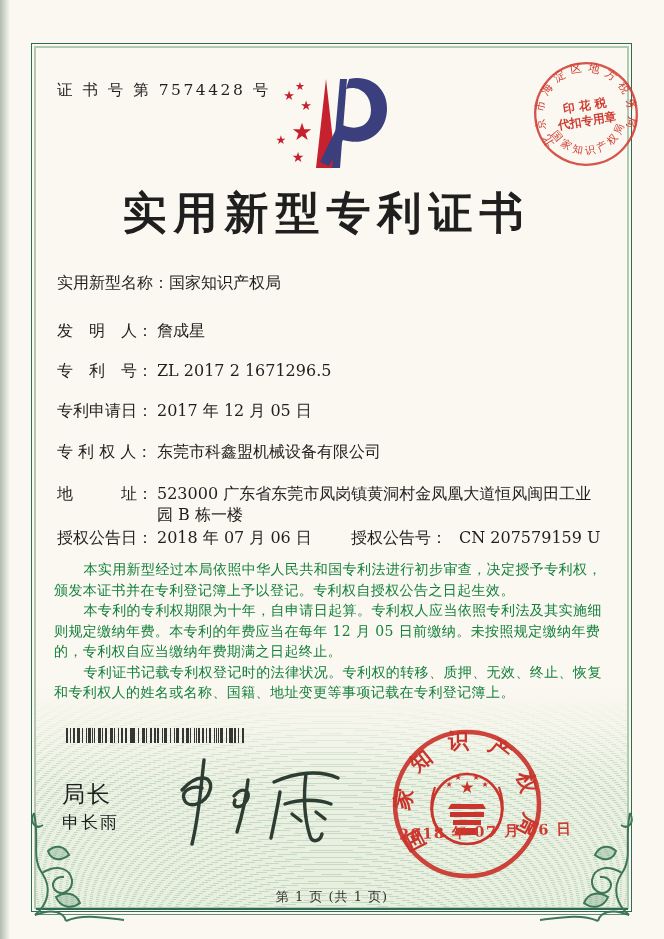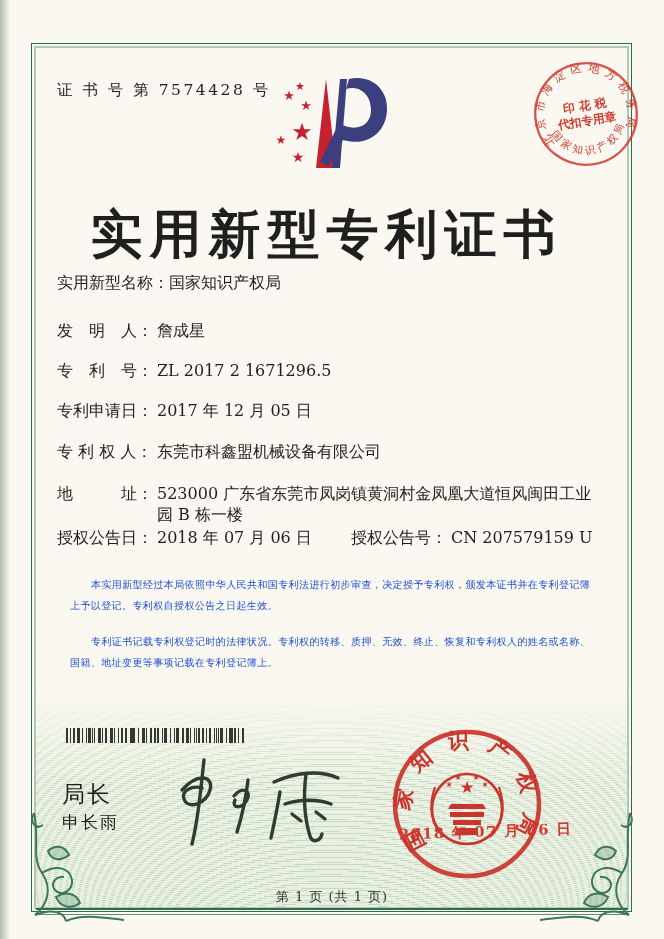--- a/index.html
+++ b/index.html
@@ -24,30 +24,30 @@
   .guilloche{left:35px;right:36px;top:688px;bottom:29px;z-index:0;
     background:
       repeating-radial-gradient(ellipse 135% 100% at 50% 150%,
         rgba(118,164,124,.30) 0 1.4px, rgba(118,164,124,0) 1.4px 6.2px),
       linear-gradient(#eef3e5,#e7efdf);}
   .guilloche-fade{left:35px;right:36px;top:688px;height:100px;z-index:0;
     background:linear-gradient(#f9f7ef 8%,rgba(249,247,239,0) 95%);}
   .cert-no{left:57px;top:80px;font-size:15.5px;letter-spacing:2.5px;z-index:3;text-align:center;}
   .logo{left:270px;top:72px;z-index:3;}
   .tax-stamp{left:528px;top:56px;z-index:4;transform:rotate(-9deg);}
-  .doc-title{left:0;right:11px;top:184px;text-align:center;font-size:52px;
-    font-weight:700;letter-spacing:7px;margin:16px;z-index:3;}
+  .doc-title{left:0;right:11px;top:184px;text-align:center;font-size:44px;
+    font-weight:700;letter-spacing:7px;margin:0;z-index:3;}
   .frow{left:57px;width:555px;z-index:3;font-size:16px;line-height:21px;}
   .frow .lbl{display:inline-block;min-width:100px;white-space:pre;vertical-align:top;}
   .frow .val{display:inline-block;max-width:448px;vertical-align:top;}
   .grant-right{position:absolute;left:294px;top:0;white-space:nowrap;}
-  .grant-right .lbl{min-width:0;margin-right:4px;}
+  .grant-right .lbl{min-width:0;margin-right:12px;}
   .paras{left:54px;width:557px;top:559px;z-index:3;}
-  .paras p{margin:16px;font-size:10px;line-height:20.5px;text-indent:2.1em;
-    letter-spacing:.4px;color:#1d4ed8;}
+  .paras p{margin:0;font-size:14px;line-height:20.5px;text-indent:2.1em;
+    letter-spacing:.4px;color:#15803d;}
   .barcode{left:66px;top:728px;width:180px;height:15px;z-index:3;opacity:.88;
     background-image:
       repeating-linear-gradient(90deg,#1c1c1c 0 1.5px,transparent 1.5px 4px),
       repeating-linear-gradient(90deg,#1c1c1c 0 1px,transparent 1px 6.5px),
       repeating-linear-gradient(90deg,#1c1c1c 0 2.5px,transparent 2.5px 11px);}
   .signer-title{left:62px;top:779px;font-size:23px;letter-spacing:2px;z-index:3;
     font-family:"DejaVu Sans","Liberation Sans",sans-serif;}
   .signer-name{left:62px;top:811px;font-size:17px;letter-spacing:2px;z-index:3;
     font-family:"DejaVu Sans","Liberation Sans",sans-serif;}
   .signature{left:168px;top:752px;z-index:3;}
@@ -124,20 +124,21 @@
 </div>
 <div class="abs frow" style="top:527px">
   <span class="lbl">授权公告日：</span><span class="val">2018 年 07 月 06 日</span>
   <span class="grant-right">
     <span class="lbl">授权公告号：</span><span class="val">CN 207579159 U</span>
   </span>
 </div>
 
 <div class="abs paras">
   <p>本实用新型经过本局依照中华人民共和国专利法进行初步审查，决定授予专利权，颁发本证书并在专利登记簿上予以登记。专利权自授权公告之日起生效。</p>
+  <p>本专利的专利权期限为十年，自申请日起算。专利权人应当依照专利法及其实施细则规定缴纳年费。本专利的年费应当在每年 12 月 05 日前缴纳。未按照规定缴纳年费的，专利权自应当缴纳年费期满之日起终止。</p>
   <p>专利证书记载专利权登记时的法律状况。专利权的转移、质押、无效、终止、恢复和专利权人的姓名或名称、国籍、地址变更等事项记载在专利登记簿上。</p>
 </div>
 
 <div class="abs barcode"></div>
 
 <div class="abs signer-title">局长</div>
 <div class="abs signer-name">申长雨</div>
 
 <svg class="abs signature" width="190" height="98" viewBox="0 0 190 98">
   <g fill="none" stroke="#2e3d33" stroke-width="3.4" stroke-linecap="round">

